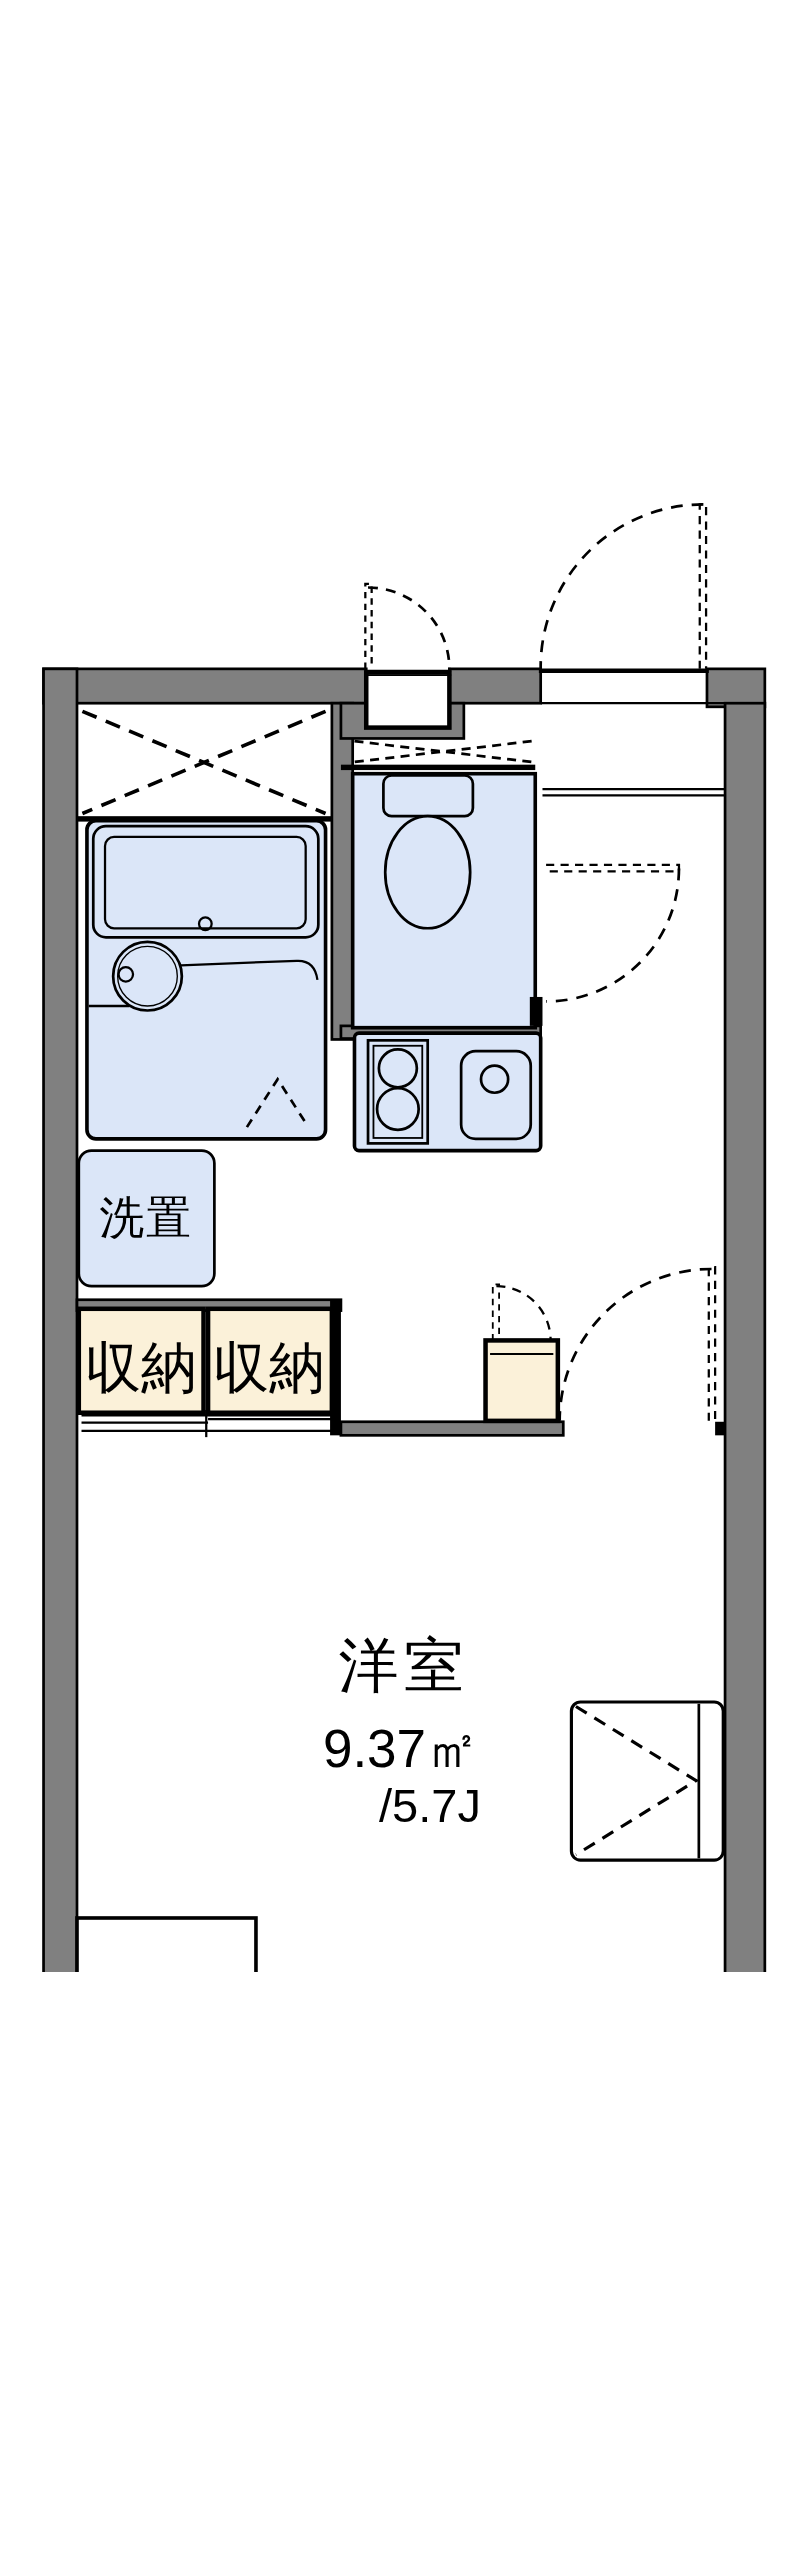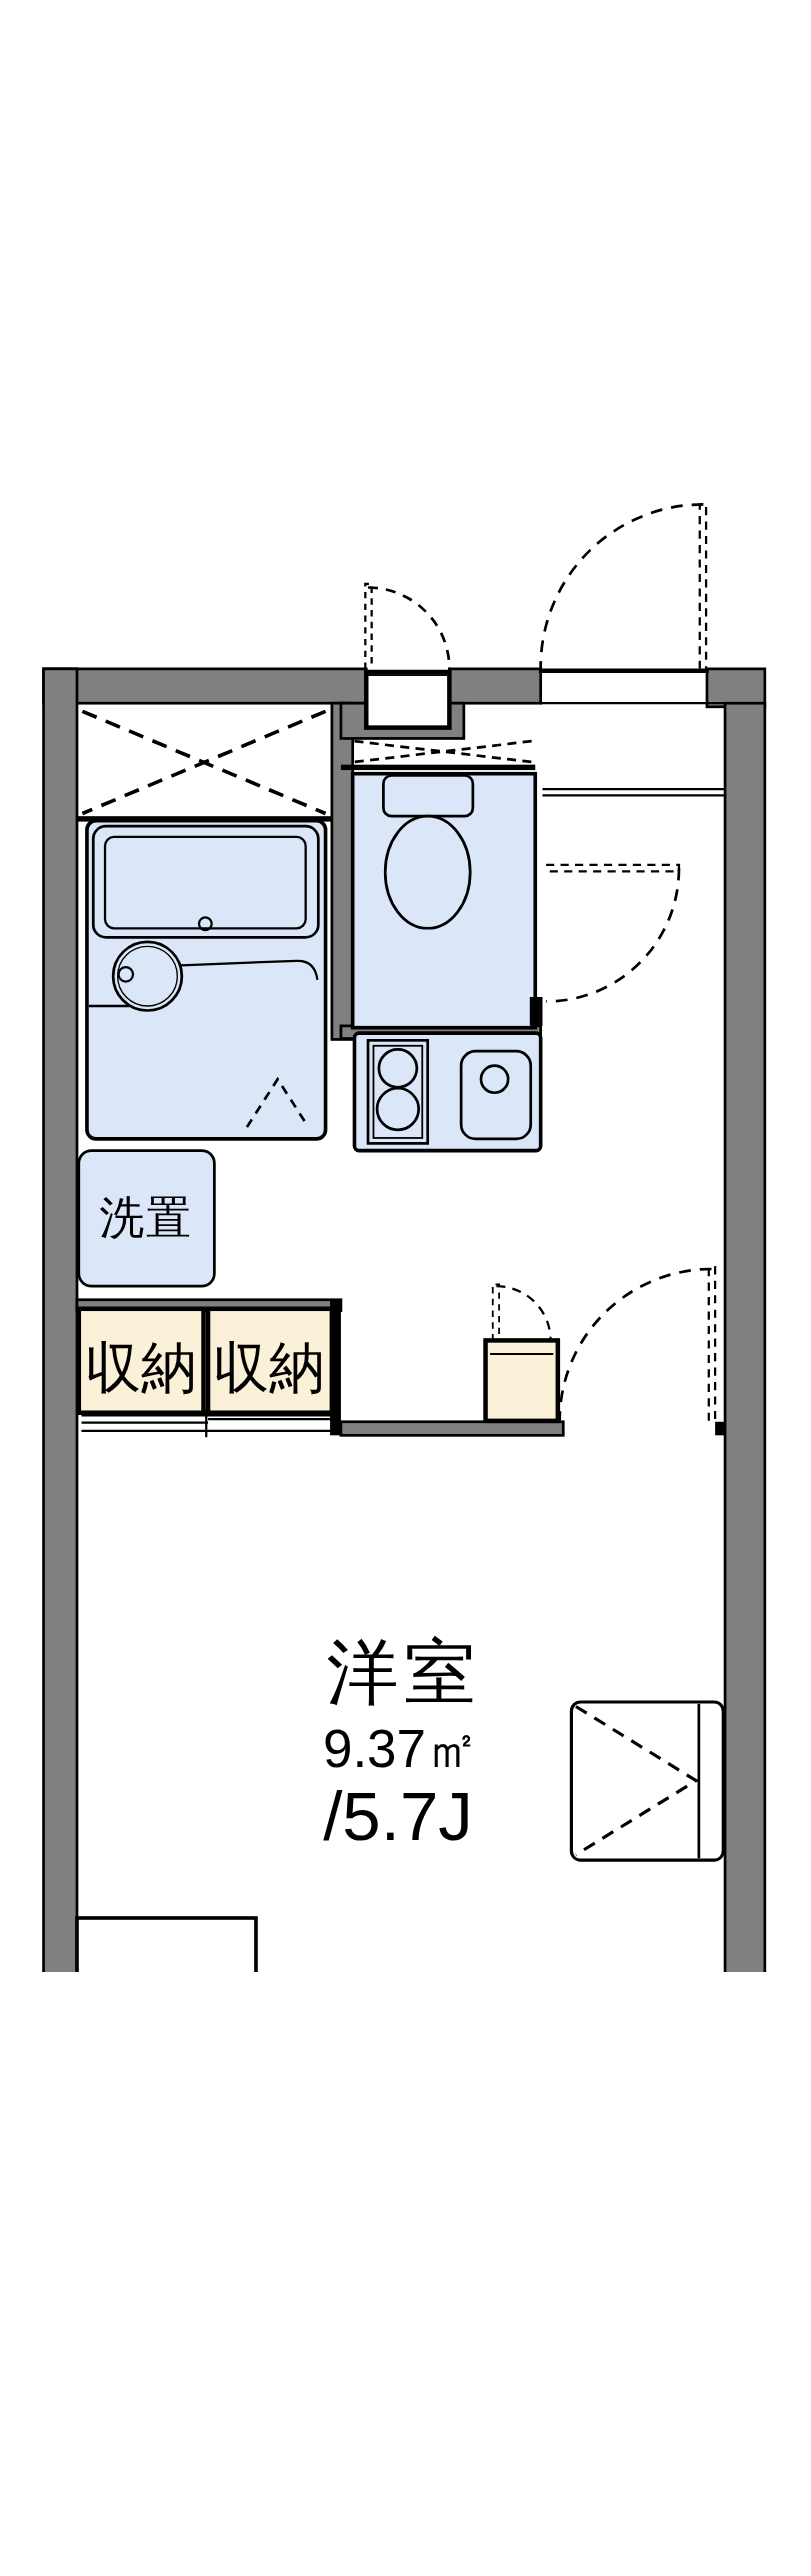--- a/index.html
+++ b/index.html
@@ -11,23 +11,23 @@
   #plan-svg{position:absolute;left:0;top:0;}
   .wall{fill:var(--wall);stroke:var(--line);stroke-width:3;}
   .blk{fill:var(--line);stroke:none;}
   .fx{fill:var(--fixture);stroke:var(--line);}
   .fxn{fill:none;stroke:var(--line);}
   .st{fill:var(--storage);stroke:var(--line);}
   .wh{fill:#ffffff;stroke:var(--line);}
   .ln{fill:none;stroke:var(--line);}
   .lbl{position:absolute;color:var(--line);white-space:nowrap;transform:translateX(-50%);
        text-align:center;line-height:1;}
-  .lbl-room{font-size:72px;letter-spacing:5.4px;}
+  .lbl-room{font-size:60px;letter-spacing:5.4px;}
   .lbl-area{font-size:53px;}
-  .lbl-tatami{font-size:69px;}
+  .lbl-tatami{font-size:47px;margin-left:32px;}
   .lbl-washer{font-size:45px;letter-spacing:1.8px;}
   .lbl-storage{font-size:56px;}
 </style>
 </head>
 <body>
 
 <div id="canvas">
 
   <svg id="plan-svg" width="812" height="2576" viewBox="0 0 898 2850">
 

